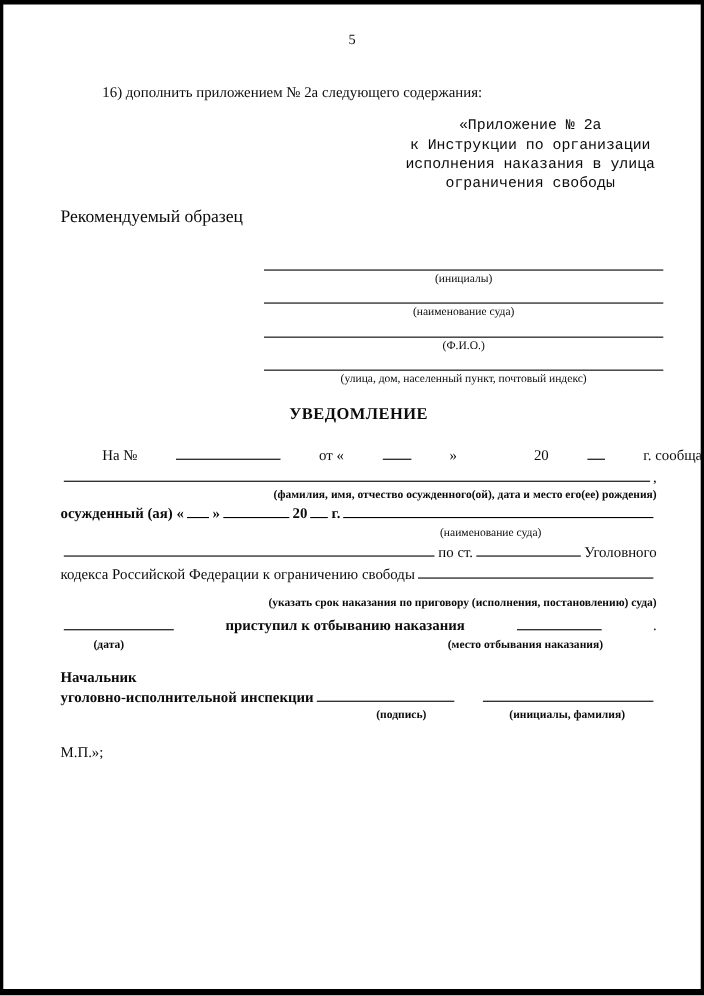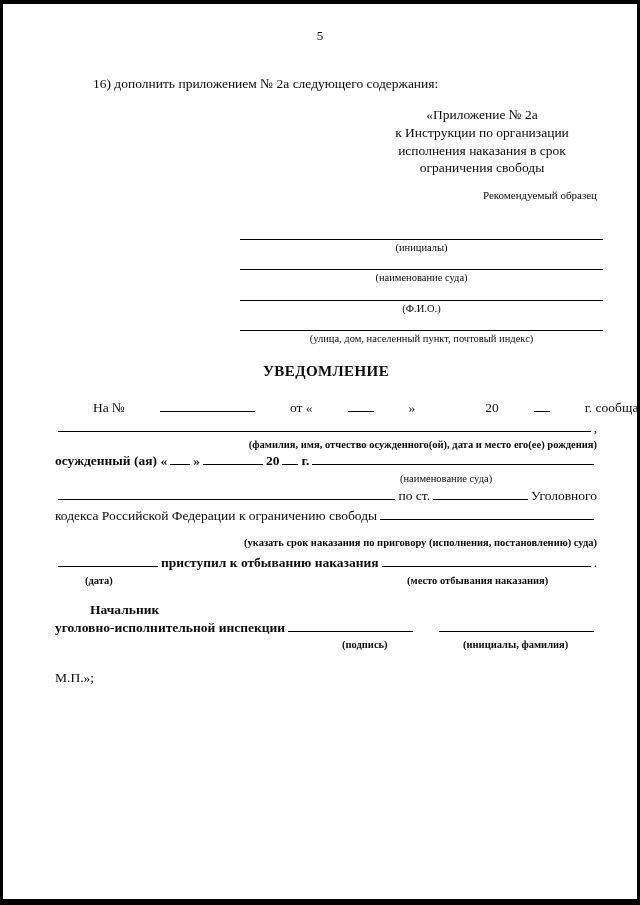--- a/index.html
+++ b/index.html
@@ -12,67 +12,67 @@
     border-bottom-width: 6px;
     font-family: "Liberation Serif", "DejaVu Serif", serif;
     color: #0b0b0b;
     overflow: hidden;
   }
   .content { padding: 0 40px 0 52px; }
   .page-num { text-align: center; font-size: 13px; padding-top: 24px; }
   .intro { margin-top: 32px; padding-left: 38px; font-size: 13.5px; }
   .appendix {
     width: 230px; margin-left: auto; margin-top: 14px;
-    text-align: center; font-size: 13.5px; line-height: 1.32;
+    text-align: center; font-size: 13.5px; line-height: 1.32; font-family: Liberation Mono, monospace;
   }
   .appendix div { white-space: nowrap; }
-  .sample { text-align: right; margin-top: 12px; font-size: 11px; }
+  .sample { text-align: left; margin-top: 12px; font-size: 16px; }
   .form-head { width: 363px; margin-left: 185px; margin-top: 26px; }
   .field { margin-bottom: 3px; }
   .f-line { height: 13px; border-bottom: 1px solid #000; }
   .f-cap { font-size: 10.5px; text-align: center; line-height: 1.25; padding-top: 1px; }
   .title {
     text-align: center; font-weight: bold; font-size: 15px;
     margin-top: 18px; letter-spacing: 0.4px;
   }
   .row { display: flex; align-items: baseline; font-size: 13.5px; line-height: 1.5; }
   .row .t { white-space: pre; }
   .blank { border-bottom: 1px solid #000; height: 14px; margin: 0 3px; flex: 0 0 auto; }
   .blank.grow { flex: 1 1 auto; }
   .w16 { width: 16px; } .w20 { width: 20px; } .w26 { width: 26px; }
   .w60 { width: 60px; } .w95 { width: 95px; } .w100 { width: 100px; } .w125 { width: 125px; }
   .spacer { width: 20px; height: 1px; flex: 0 0 auto; }
   .row1 { margin-top: 18px; padding-left: 38px; gap: 32px; }
   .cap { font-size: 10.5px; line-height: 1.25; }
   .center { text-align: right; }
   .bold { font-weight: bold; }
-  .mt4 { margin-top: 4px; } .mt10 { margin-top: 10px; } .mt14 { margin-top: 14px; } .mt18 { margin-top: 18px; font-family: Liberation Serif, serif; }
+  .mt4 { margin-top: 4px; gap: 44px; } .mt10 { margin-top: 10px; } .mt14 { margin-top: 14px; } .mt18 { margin-top: 18px; font-family: Liberation Serif, serif; }
   .cap-row { position: relative; height: 14px; font-size: 10.5px; }
   .cap-row .cap { position: absolute; top: 0; white-space: nowrap; }
   .cap-court { left: 345px; }
   .cap-date { left: 30px; }
   .cap-place { left: 352px; }
   .cap-sign { left: 287px; }
   .cap-initials { left: 408px; }
-  .chief { font-size: 13.5px; font-weight: bold; margin-left: 35px; }
+  .chief { font-size: 13.5px; font-weight: bold; }
   .stamp { font-size: 13.5px; }
 </style>
 </head>
 <body>
 
 <div class="page">
   <div class="page-num">5</div>
   <div class="content">
 
     <div class="intro">16) дополнить приложением № 2а следующего содержания:</div>
 
     <div class="appendix">
       <div>«Приложение № 2а</div>
       <div>к Инструкции по организации</div>
-      <div>исполнения наказания в срок</div>
+      <div>исполнения наказания в улица</div>
       <div>ограничения свободы</div>
     </div>
 
     <div class="sample">Рекомендуемый образец</div>
 
     <div class="form-head">
       <div class="field">
         <div class="f-line"></div>
         <div class="f-cap">(инициалы)</div>
       </div>

